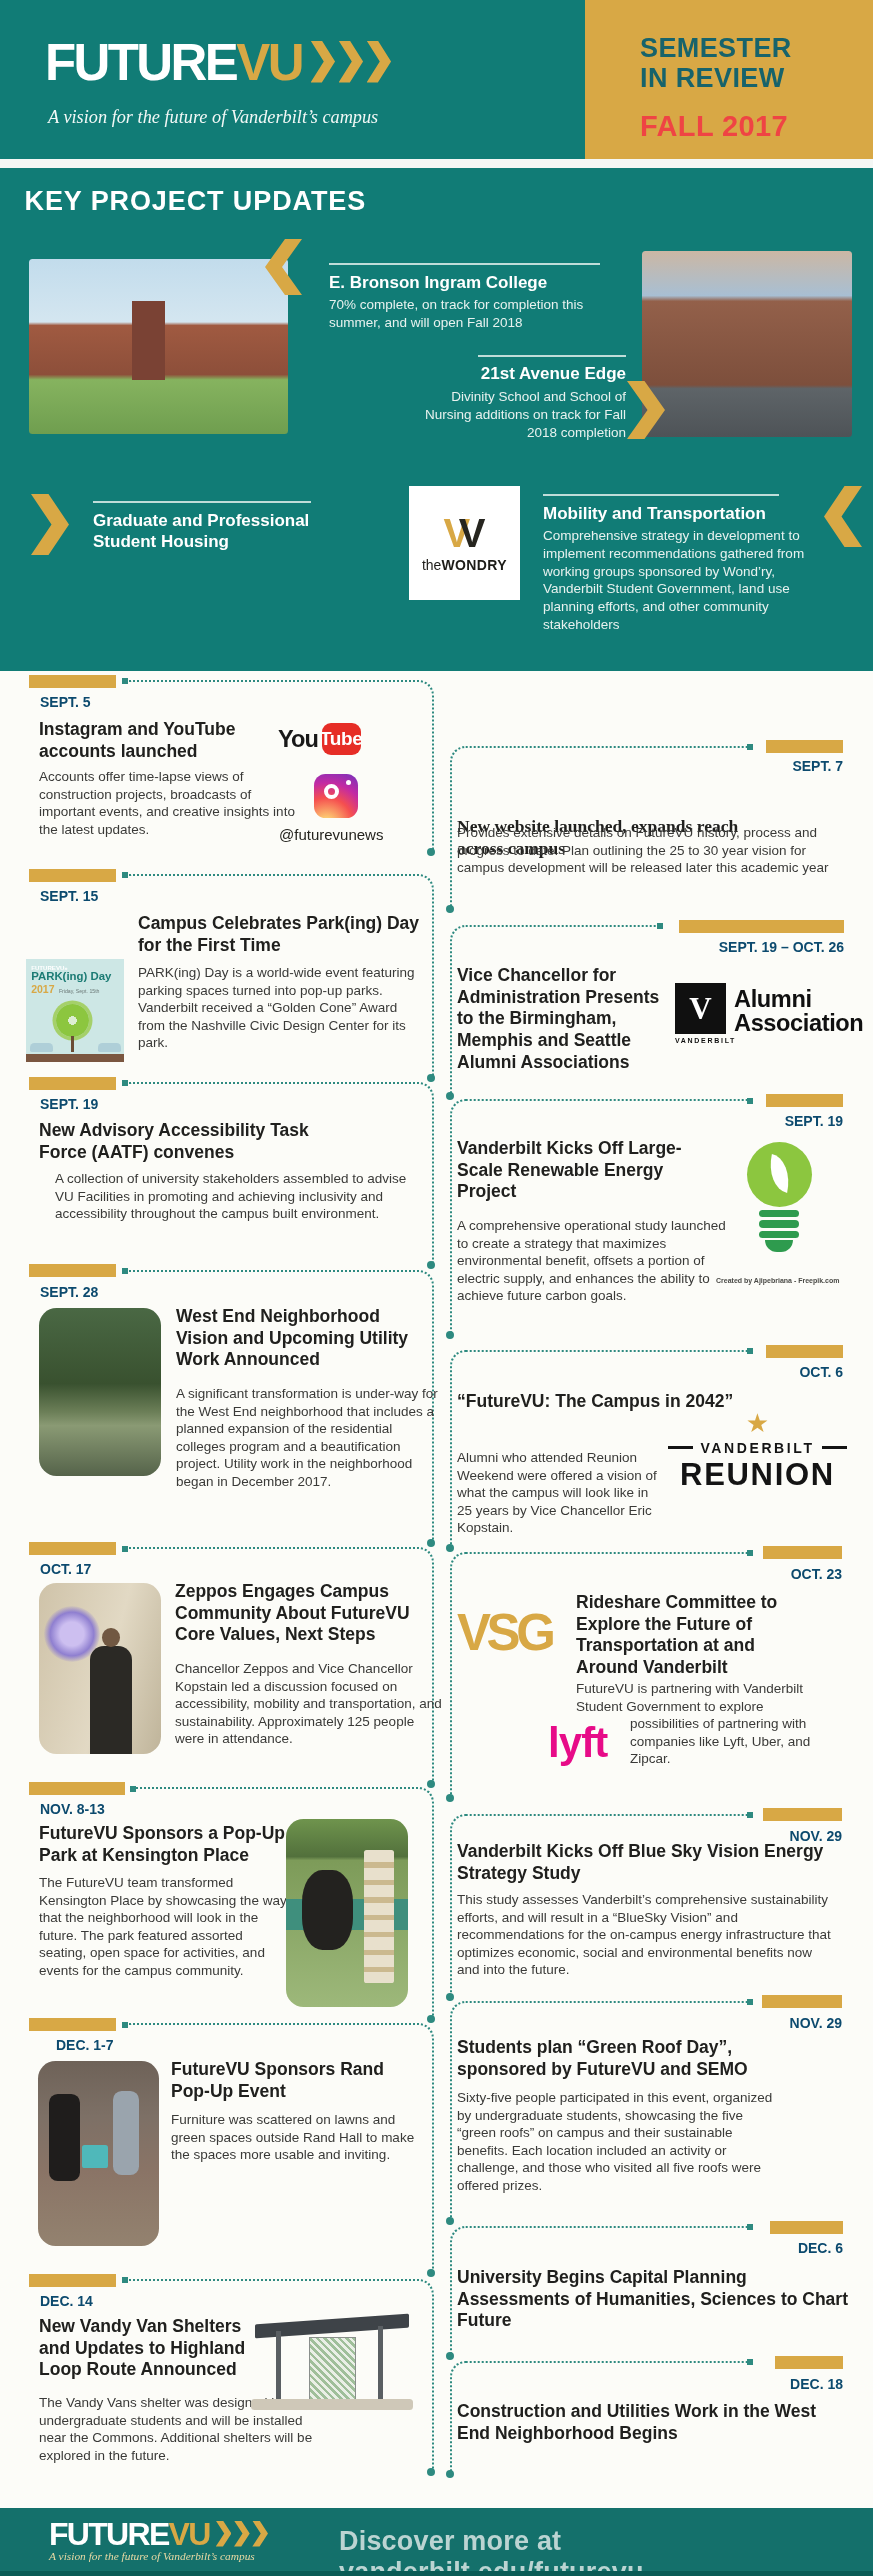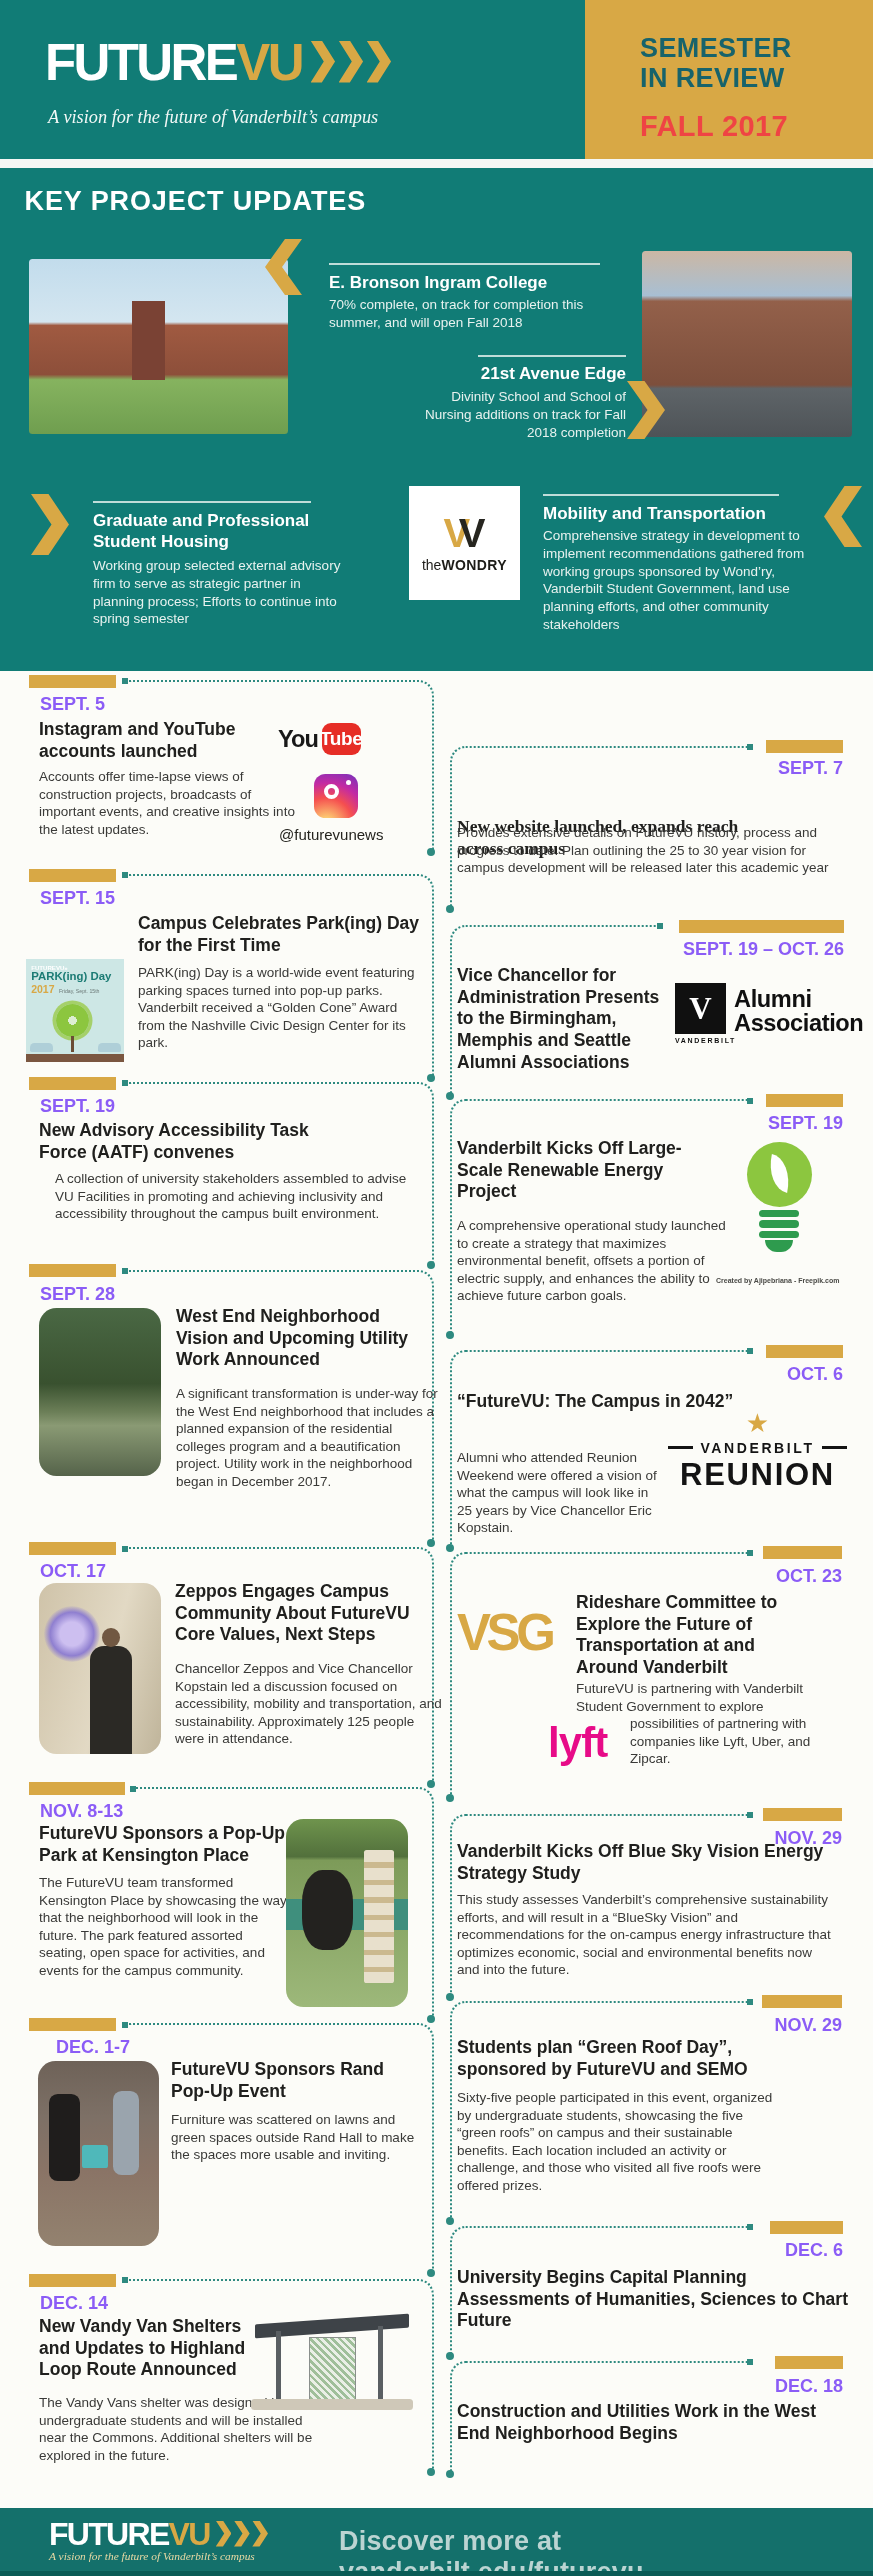--- a/index.html
+++ b/index.html
@@ -21,21 +21,21 @@
   .badge-bottom{font-weight:800;font-size:29px;color:#ef4444;letter-spacing:0.4px;}
   
   .ku-title{font-weight:600;font-size:27px;color:#FFFFFF;letter-spacing:0.9px;}
   .ku-line{height:1.7px;background:rgba(223,238,235,0.85);}
   .ku-h{font-weight:700;font-size:17px;color:#FFFFFF;line-height:1.25;}
   .ku-b{font-size:13.5px;color:#E8F2EF;line-height:1.32;}
   .r{text-align:right;}
   .photo{border-radius:17.5px;overflow:hidden;}
   
   .bar{background:#D8A845;height:13px;}
-  .date{font-weight:700;font-size:18px;color:#8b5cf6;}
+  .date{font-weight:700;font-size:14px;color:#0c4a6e;}
   .t-title{font-weight:700;font-size:17.5px;color:#20201E;line-height:1.24;}
   .t-body{font-size:13.5px;color:#3A3A38;line-height:1.3;}
   .sq{width:6.1px;height:6.1px;background:#2E8A80;}
   .enddot{width:7.9px;height:7.9px;border-radius:50%;background:#2E8A80;}
   .line-l{border-top:2.6px dotted #2E8A80;border-right:2.6px dotted #2E8A80;border-top-right-radius:15.7px;}
   .line-r{border-top:2.6px dotted #2E8A80;border-left:2.6px dotted #2E8A80;border-top-left-radius:15.7px;}
   
   .yt{display:flex;align-items:center;gap:3.5px;}
   .yt-you{font-weight:800;font-size:23.6px;color:#181818;letter-spacing:-0.9px;}
   .yt-box{width:39px;height:32px;background:#E62D26;border-radius:9px;display:flex;align-items:center;justify-content:center;}
@@ -125,21 +125,20 @@
   <div class="abs photo" style="left:642px;top:251px;width:210px;height:186px;border-radius:3.5px;
        background:linear-gradient(180deg,#CBB7A4 0%,#A8BFD3 24%,#93604A 27%,#7D4F3C 72%,#5E6468 74%,#4E5357 100%);"></div>
   <div class="abs chev" style="left:627px;top:381px;width:38px;height:58px;"></div>
   <div class="abs ku-line" style="right:247px;top:355px;width:148px;"></div>
   <div class="abs ku-h r" style="right:247px;top:363px;width:210px;">21st Avenue Edge</div>
   <div class="abs ku-b r" style="right:247px;top:388px;width:210px;">Divinity School and School of Nursing additions on track for Fall 2018 completion</div>
 
   <div class="abs chev" style="left:31px;top:494px;width:38px;height:61px;"></div>
   <div class="abs ku-line" style="left:93px;top:501px;width:218px;"></div>
   <div class="abs ku-h" style="left:93px;top:510px;width:223px;">Graduate and Professional Student Housing</div>
-  <div class="abs ku-b" style="left:93px;top:557px;width:253px;">Working group selected external advisory firm to serve as strategic partner in planning process; Efforts to continue into spring semester</div>
 
   <div class="abs wondry" style="left:409px;top:486px;width:111px;height:114px;">
     <div class="wmark"><span class="wv1">V</span><span class="wv2">V</span></div>
     <div class="wondry-text"><span class="wt1">the</span><span class="wt2">WONDRY</span></div>
   </div>
 
   <div class="abs ku-line" style="left:543px;top:494px;width:236px;"></div>
   <div class="abs ku-h" style="left:543px;top:503px;width:262px;">Mobility and Transportation</div>
   <div class="abs ku-b" style="left:543px;top:527px;width:272px;">Comprehensive strategy in development to implement recommendations gathered from working groups sponsored by Wond’ry, Vanderbilt Student Government, land use planning efforts, and other community stakeholders</div>
   <div class="abs chev flip" style="left:824px;top:486px;width:38px;height:61px;"></div>

